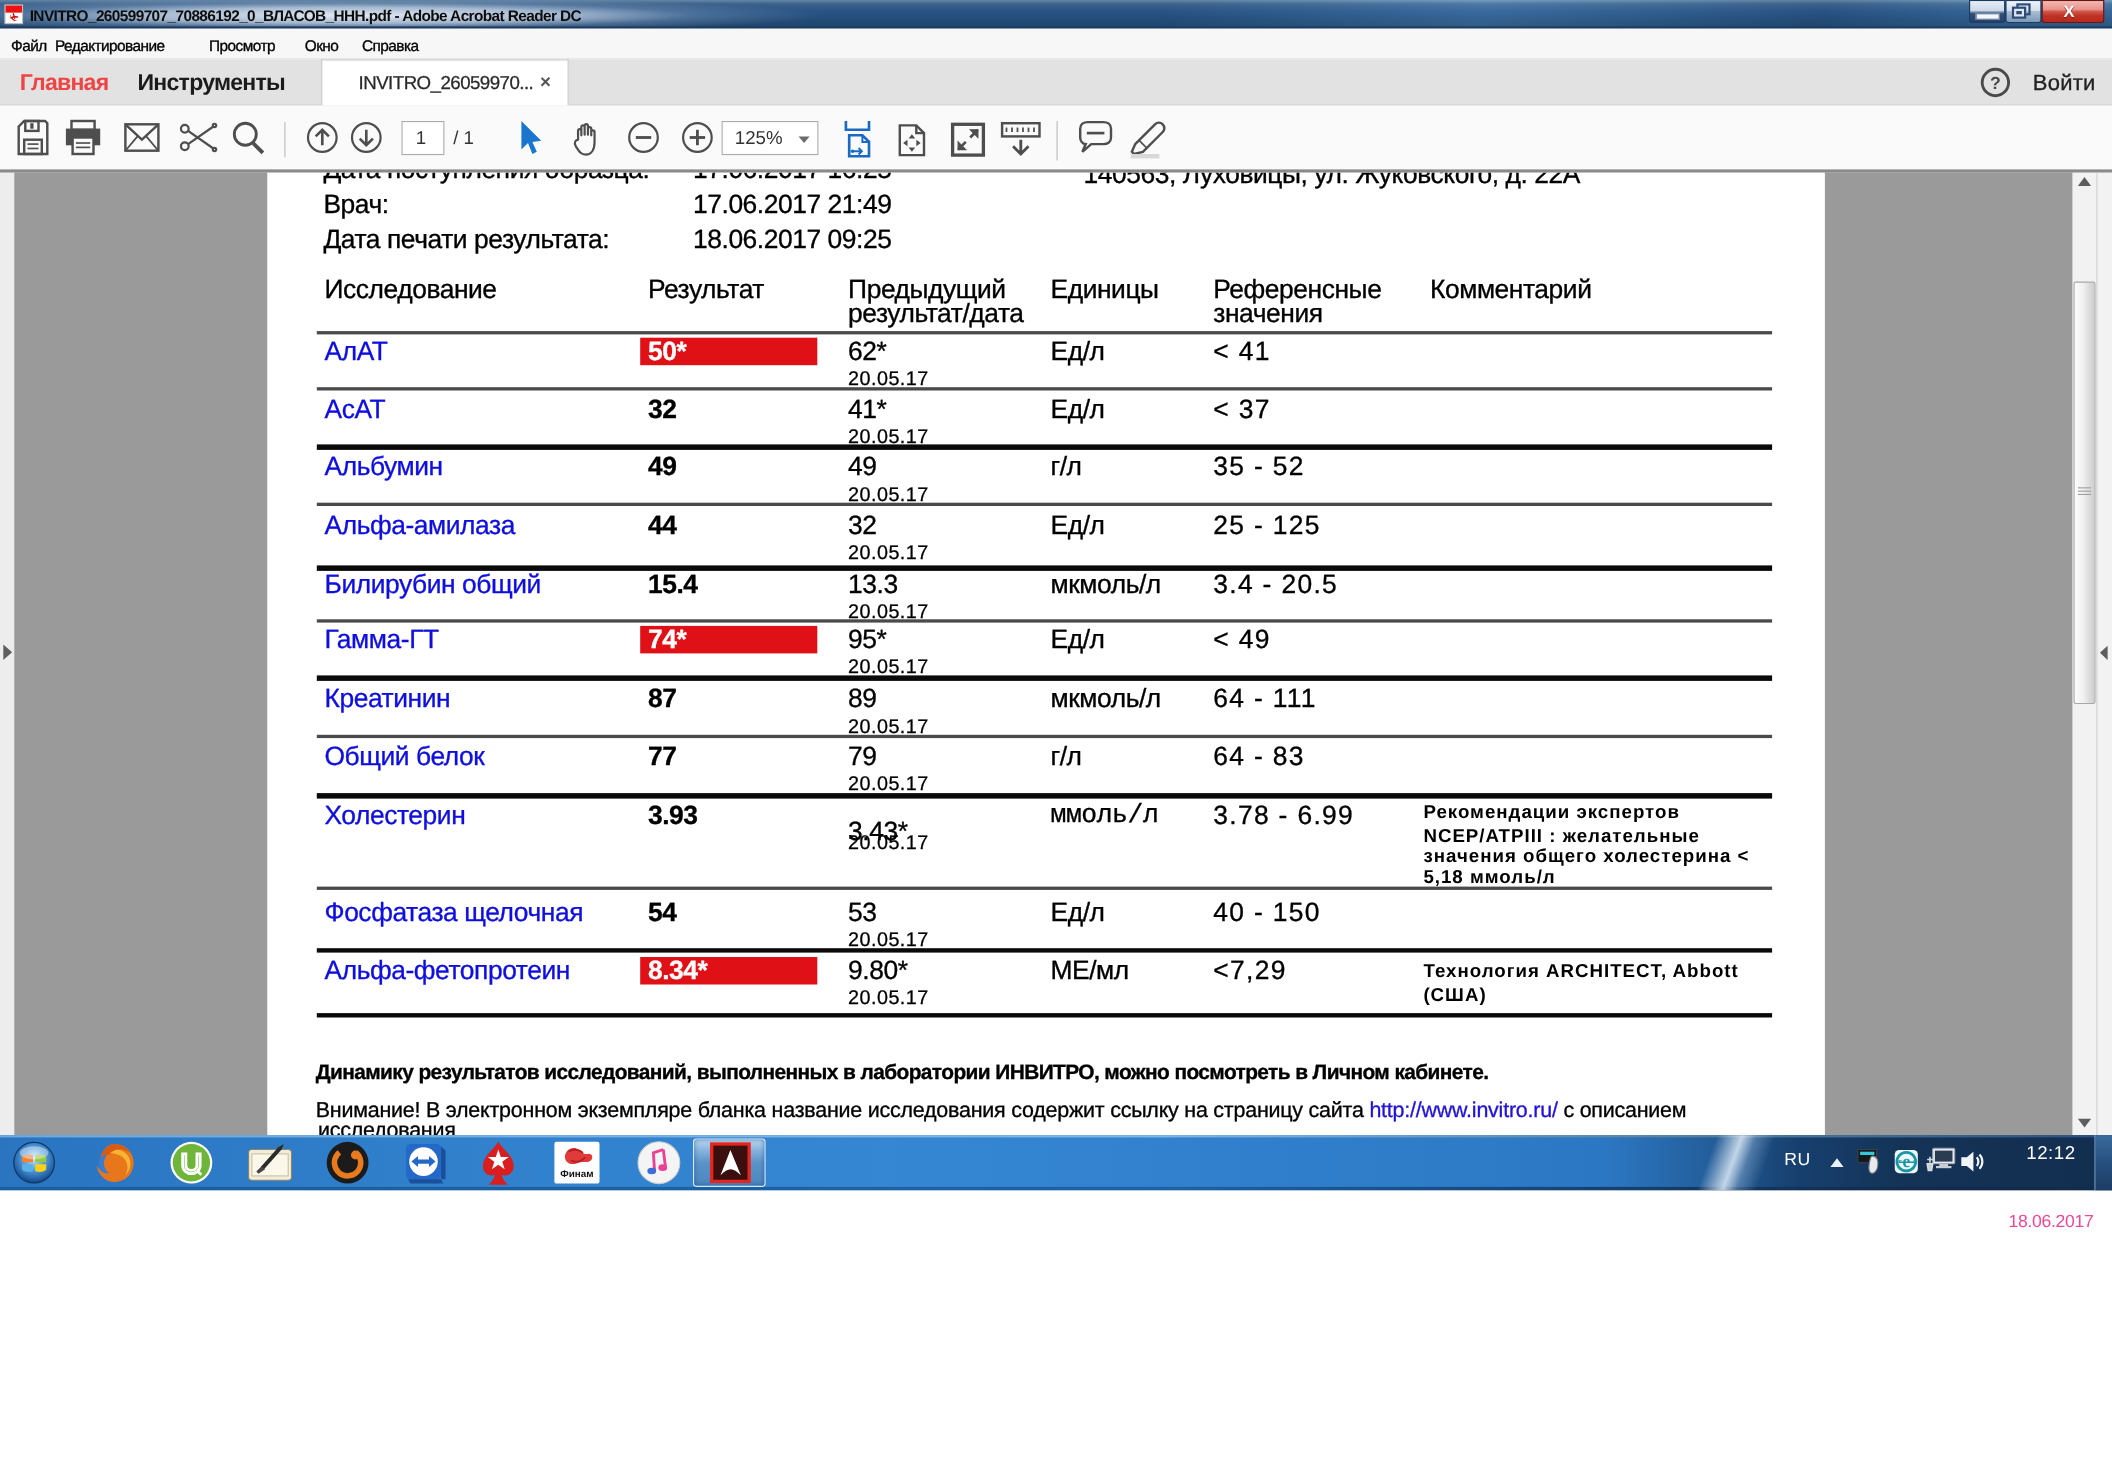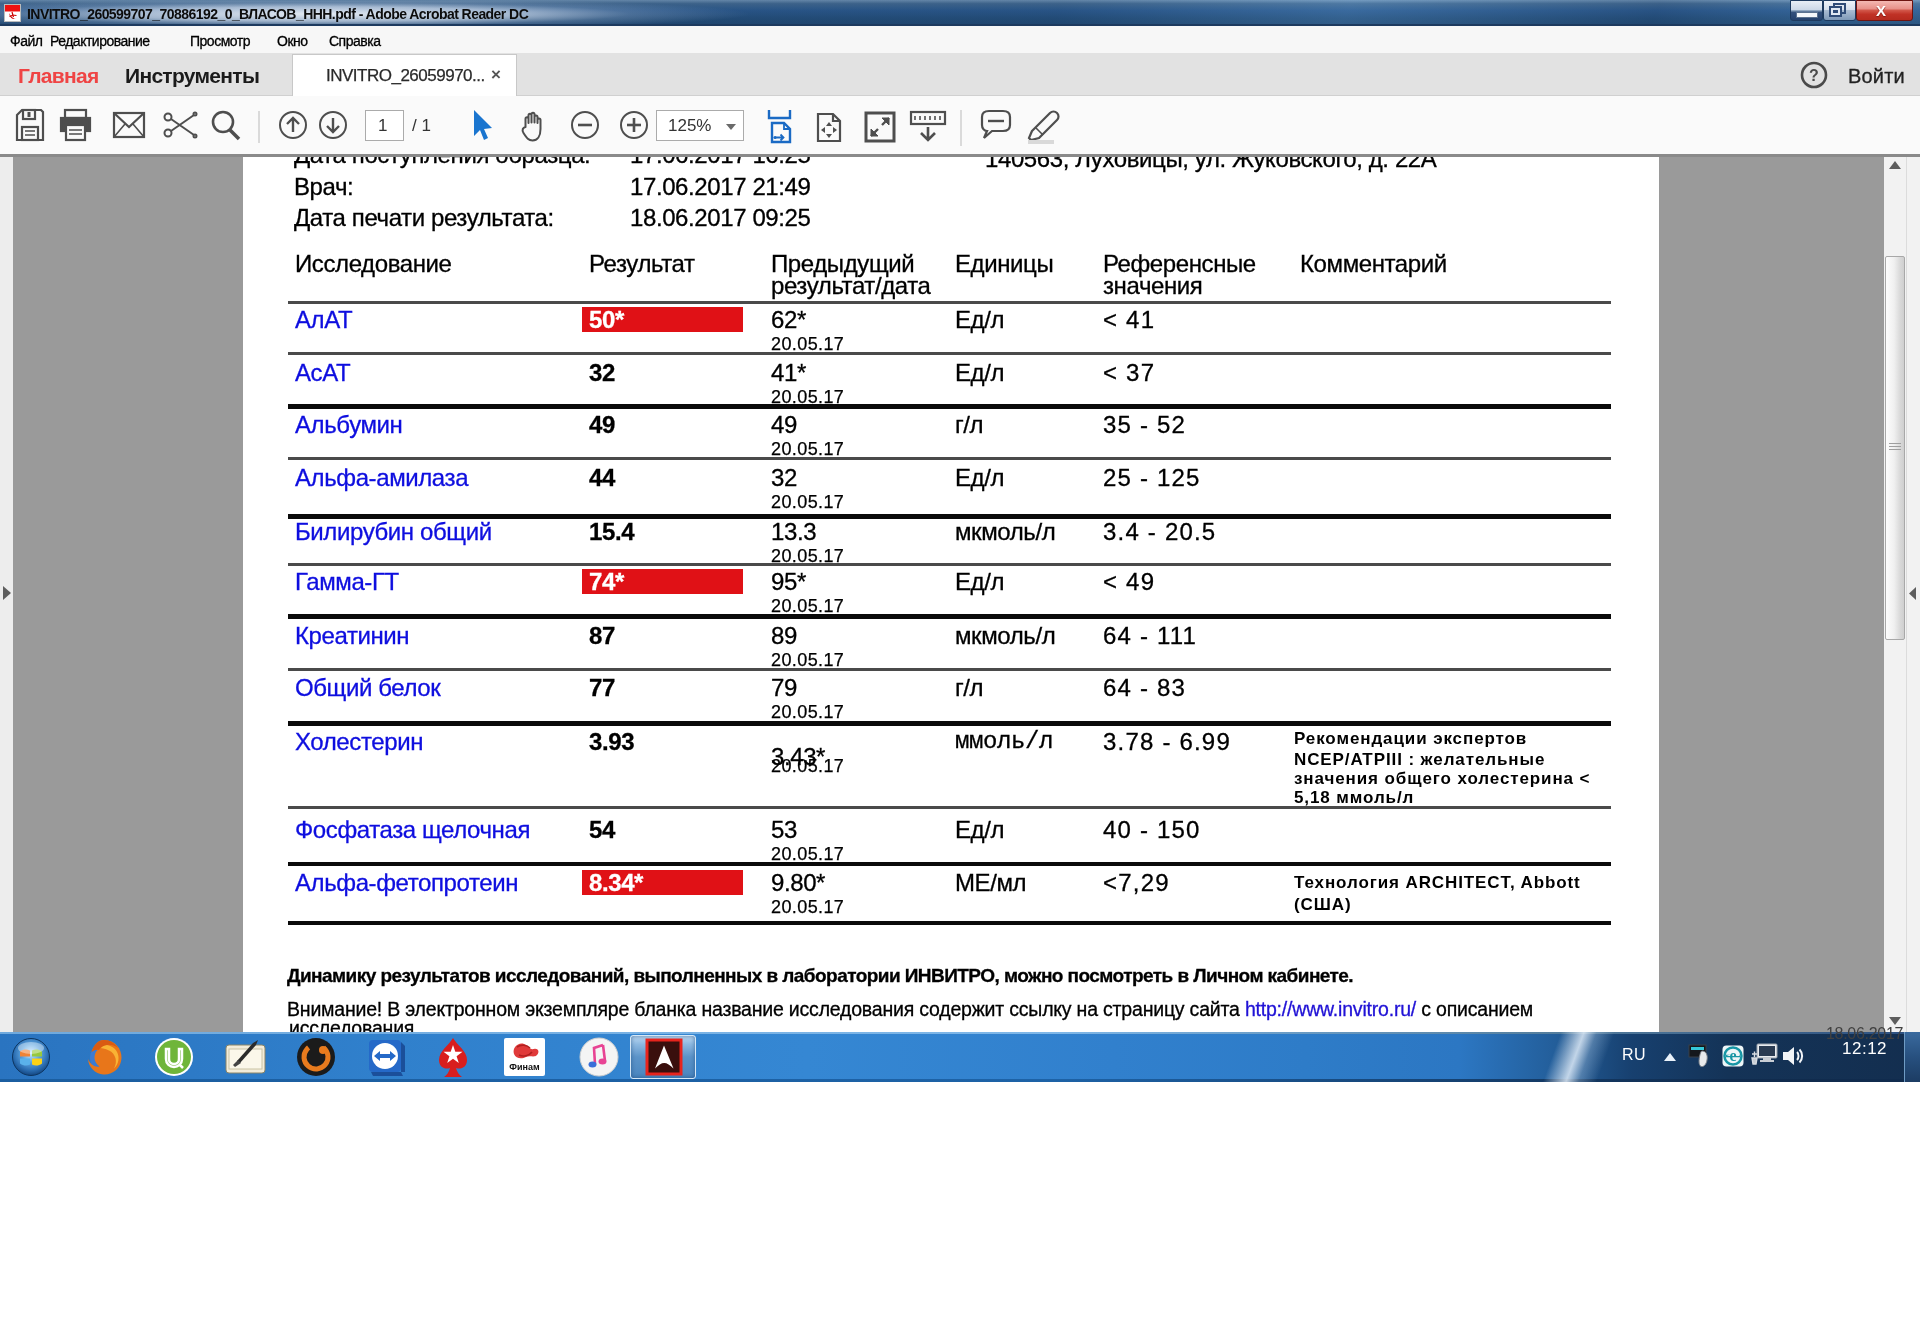--- a/index.html
+++ b/index.html
@@ -421,12 +421,12 @@
  <rect x="8" y="2" width="16" height="10" fill="#2a3b52"></rect>
  <rect x="12" y="14" width="8" height="2" fill="#c8cdd4"></rect>
  <rect x="9" y="16" width="14" height="2" fill="#c8cdd4"></rect>
  <path d="M1 10 L6 10 M3.5 7.5 L3.5 13 M1 14 L2 20 L5 20 L6 14 Z" stroke="#d8dde2" stroke-width="1.4" fill="#c8cdd4"></path>
 </svg>
 <svg style="left:1781px;top:1044px" width="22" height="24" viewBox="0 0 22 24">
  <path d="M2 8 L7 8 L13 3 L13 21 L7 16 L2 16 Z" fill="#f2f5f8"></path>
  <path d="M16 8 C18 10 18 14 16 16 M18.5 5.5 C22 9 22 15 18.5 18.5" stroke="#f2f5f8" stroke-width="2" fill="none"></path>
 </svg>
 <div class="t" style="left:1842px;top:1040px;font-size:17px;color:#fff;letter-spacing:0.5px">12:12</div>
-<div class="t" style="left:1826px;top:1026px;font-size:16px;color:#404040;letter-spacing:-0.3px">18.06.2017</div>
+<div class="t" style="left:1826px;top:1103px;font-size:16px;color:#ec4899;letter-spacing:-0.3px">18.06.2017</div>
 </body></html>

